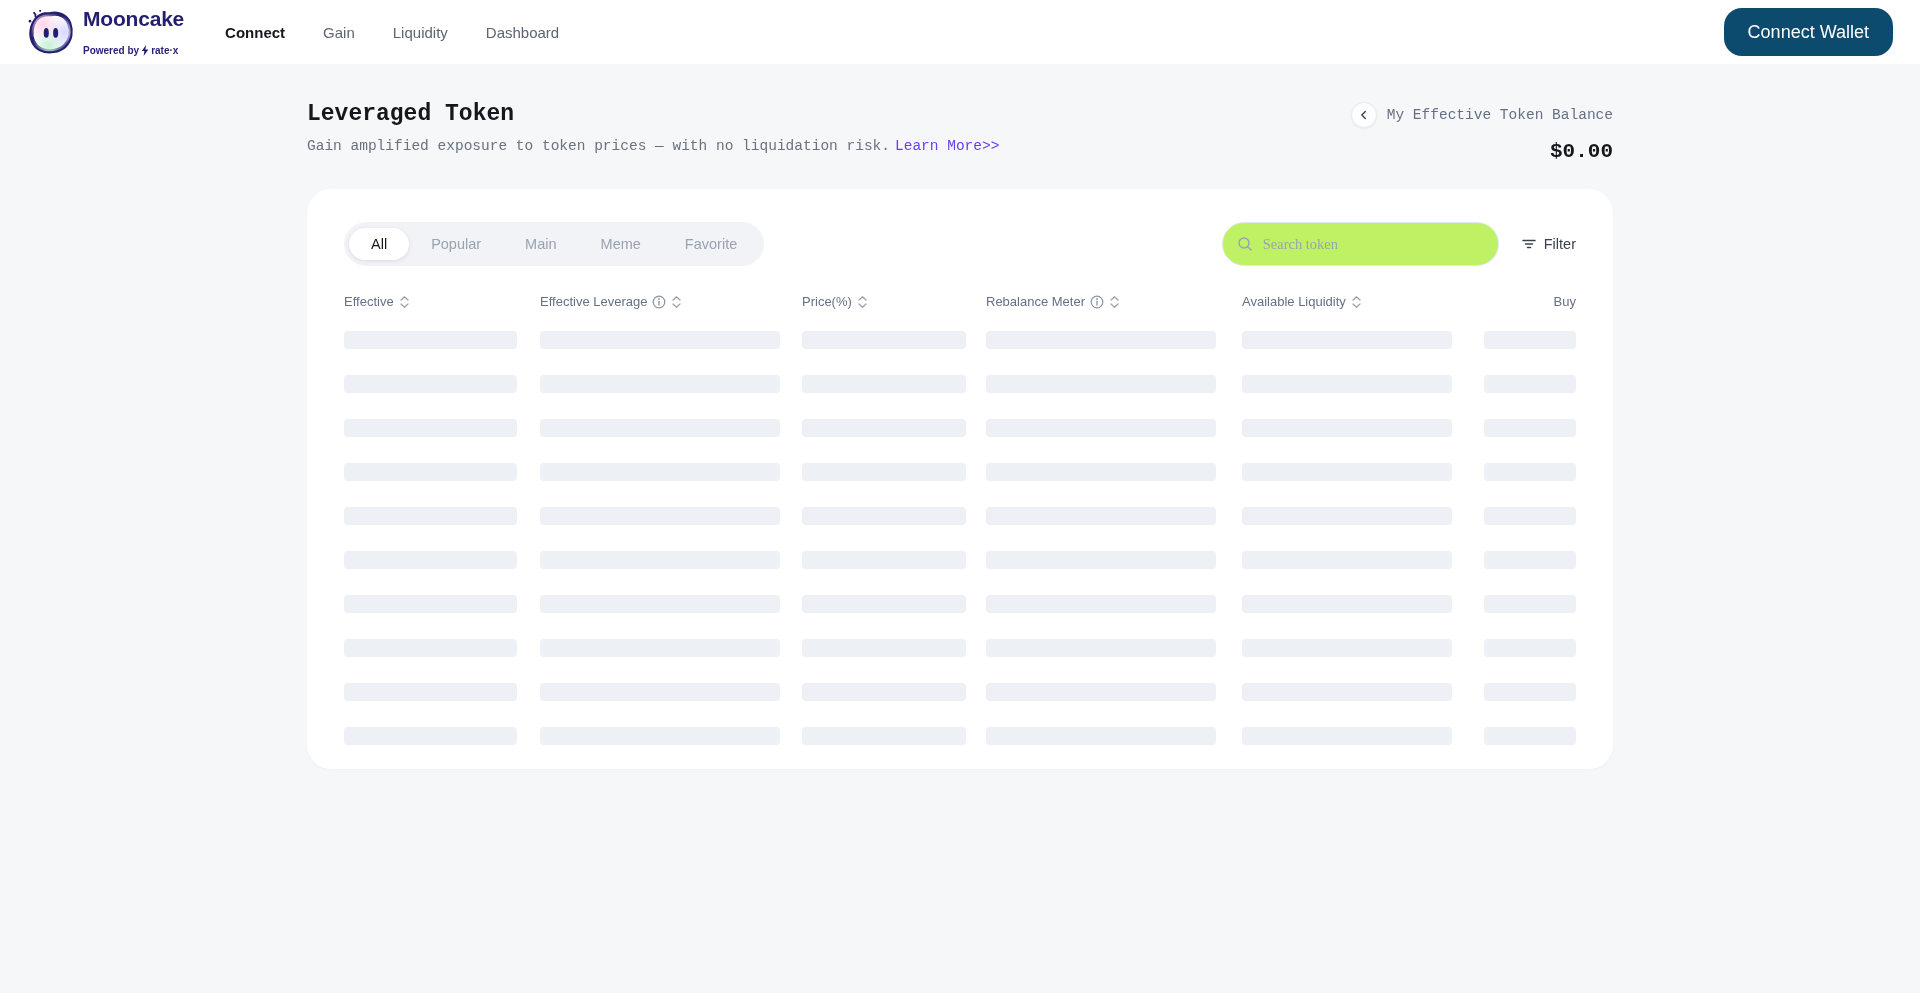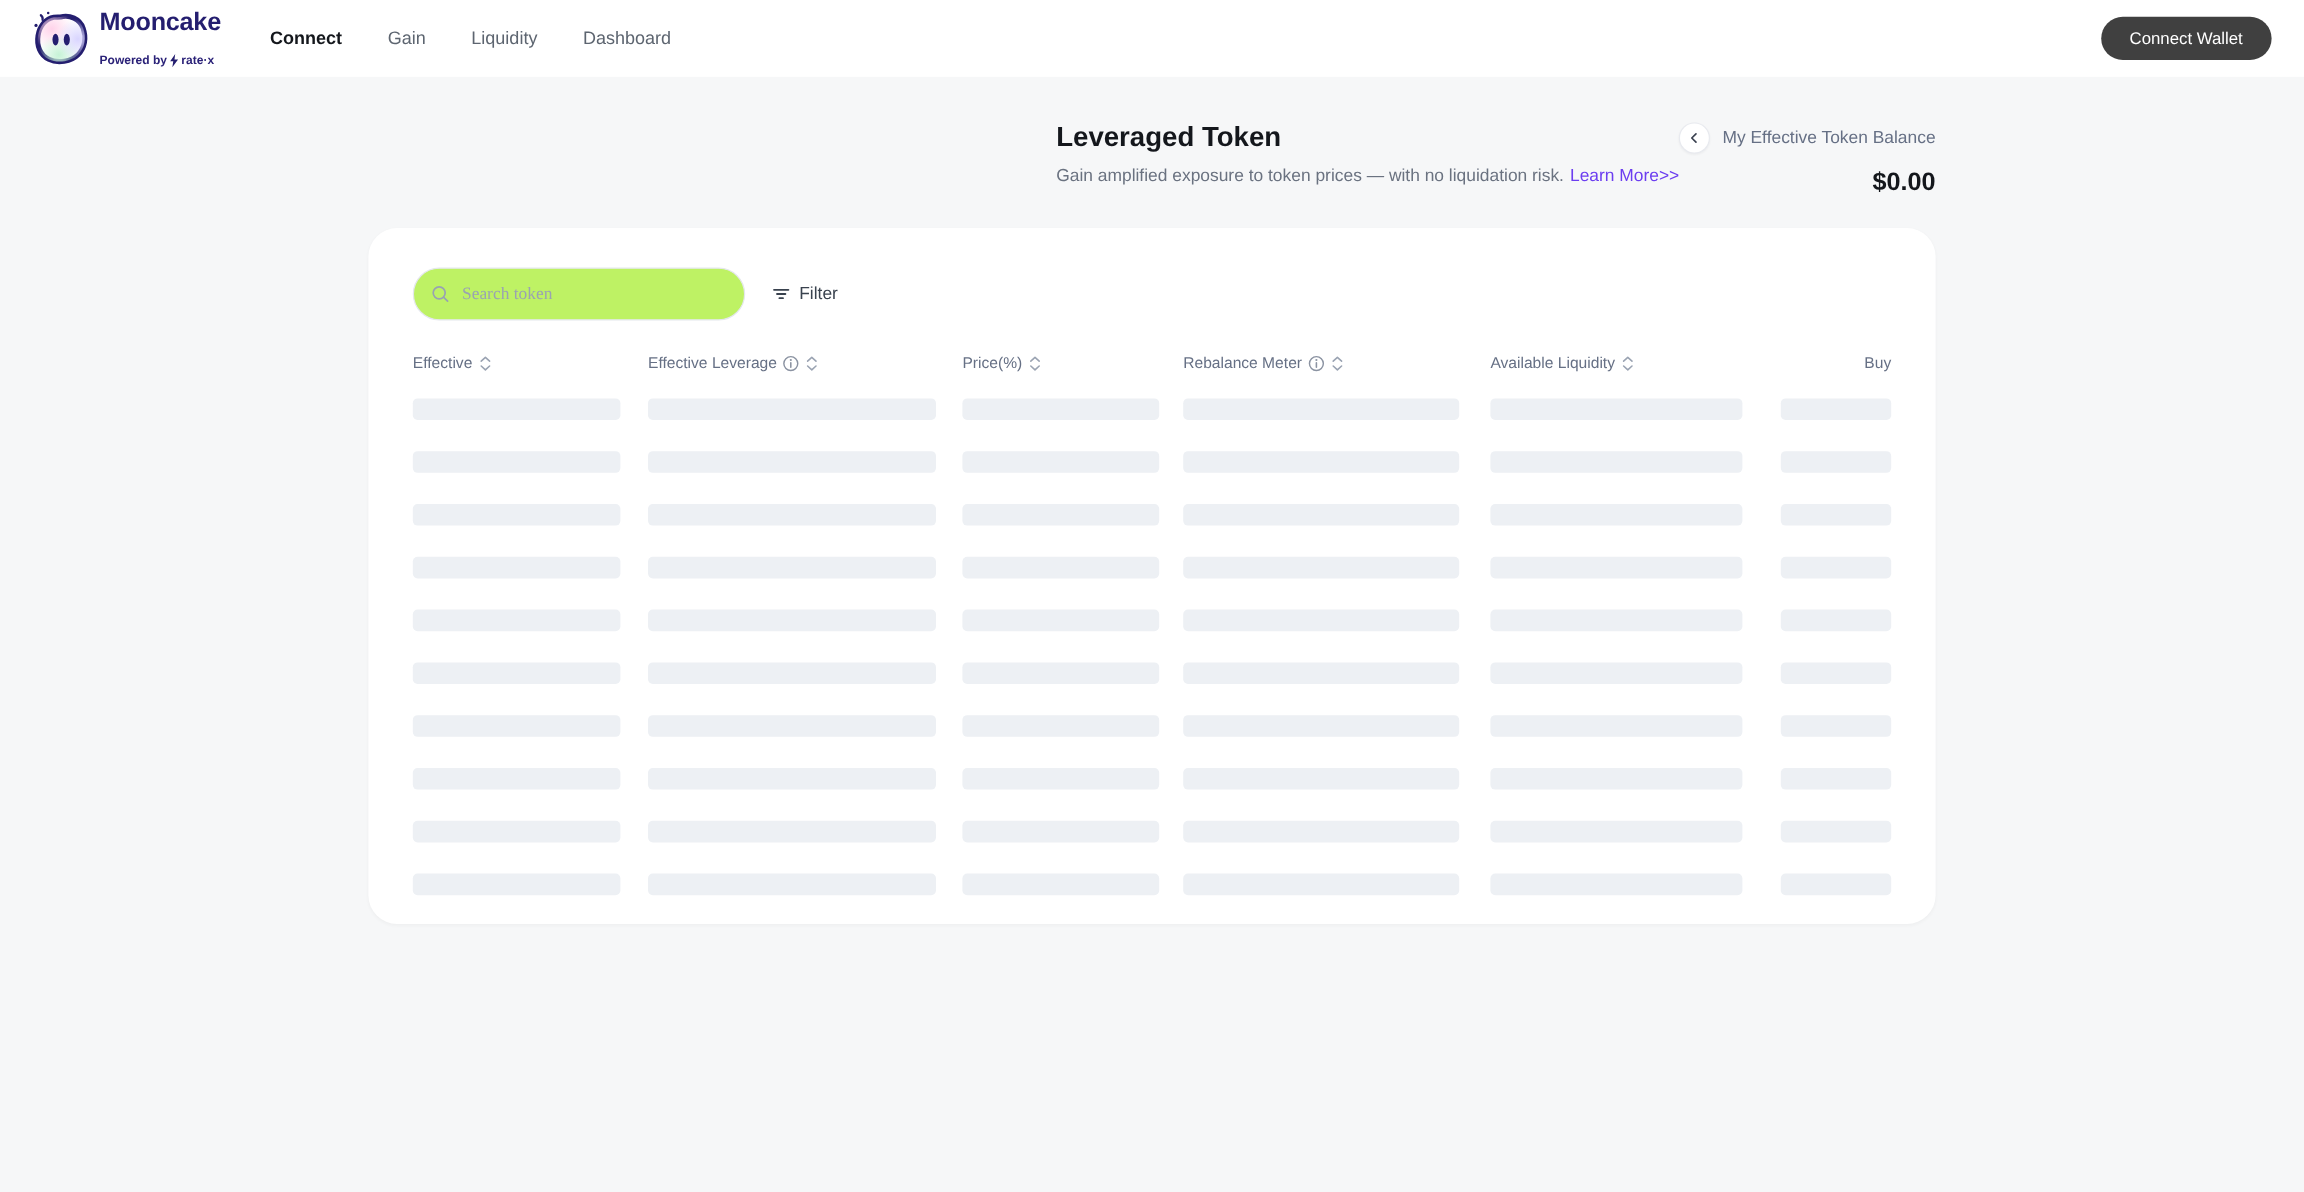--- a/index.html
+++ b/index.html
@@ -16,27 +16,27 @@
     display:flex; align-items:center; padding:0 27px;
   }
   .brand { display:flex; align-items:center; gap:9px; cursor:pointer; }
   .brand-text { display:flex; flex-direction:column; }
   .brand-name { font-size:21px; font-weight:bold; color:#241e6f; line-height:1; letter-spacing:-0.2px; }
   .brand-tagline { display:flex; align-items:center; gap:2px; margin-top:16px; font-size:10px; font-weight:bold; color:#2b2278; }
   .mainnav { display:flex; align-items:center; gap:38px; margin-left:41px; }
   .nav-item { font-size:15px; color:#5d6570; cursor:pointer; }
   .nav-item.active { color:#14171c; font-weight:bold; }
   .connect-btn {
-    margin-left:auto; height:36px; padding:0 24px;
-    background:#404040; color:#fff; border:none; border-radius:18px;
-    font-size:14px; font-family:inherit; cursor:pointer;
+    margin-left:auto; height:48px; padding:0 24px;
+    background:#0c4a6e; color:#fff; border:none; border-radius:18px;
+    font-size:18px; font-family:inherit; cursor:pointer;
   }
   
   .container { width:1306px; margin:0 auto; padding-top:37px; }
-  .hero { display:flex; justify-content:flex-end; align-items:flex-start; }
+  .hero { display:flex; justify-content:space-between; align-items:flex-start;font-family:Liberation Mono, monospace; }
   .page-title { margin:0 0 11px; font-size:23px; font-weight:bold; color:#14171c; }
   .page-subtitle { font-size:14.5px; color:#6a7280; }
   .learn-more { color:#6c3ef0; font-weight:500; margin-left:5px; cursor:pointer; text-decoration:none; }
   .balance { display:flex; flex-direction:column; align-items:flex-end; padding-top:1px; }
   .balance-row { display:flex; align-items:center; gap:10px; }
   .chev-btn {
     width:26px; height:26px; border-radius:50%; background:#fff;
     border:1px solid #e8eaef; display:flex; align-items:center; justify-content:center;
     cursor:pointer; padding:0; box-shadow:0 1px 2px rgba(16,24,40,.05);
   }
@@ -156,20 +156,27 @@
           </button>
           <span class="balance-label">My Effective Token Balance</span>
         </div>
         <div class="balance-value">$0.00</div>
       </div>
     </div>
 
     <section class="card">
 
       <div class="card-top">
+        <div class="tabs">
+          <div class="tab active">All</div>
+          <div class="tab">Popular</div>
+          <div class="tab">Main</div>
+          <div class="tab">Meme</div>
+          <div class="tab">Favorite</div>
+        </div>
 
         <div class="controls">
           <div class="search">
             <span class="search-icon">
               <svg width="16" height="16" viewBox="0 0 16 16">
                   <circle cx="7" cy="7" r="5" fill="none" stroke="#98a2b3" stroke-width="1.4"></circle>
                   <line x1="10.8" y1="10.8" x2="14" y2="14" stroke="#98a2b3" stroke-width="1.4" stroke-linecap="round"></line>
                 </svg>
             </span>
             <input type="text" placeholder="Search token" style="">

